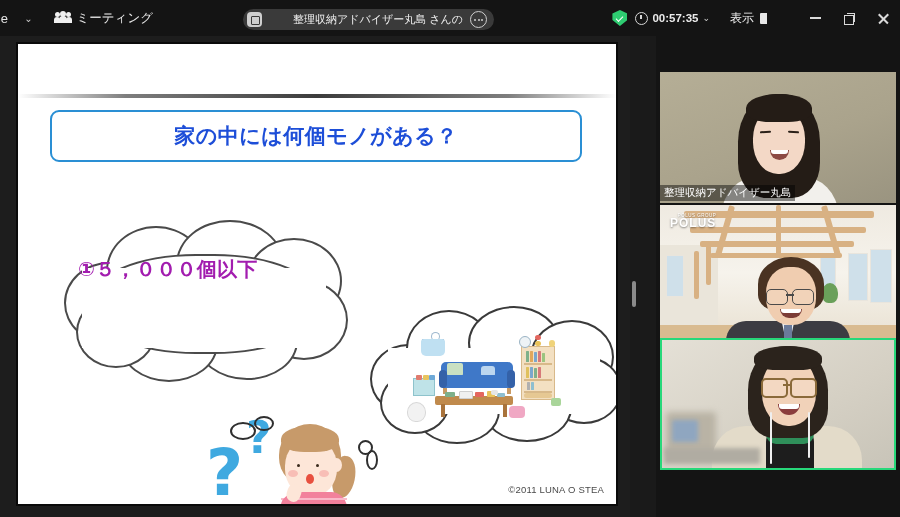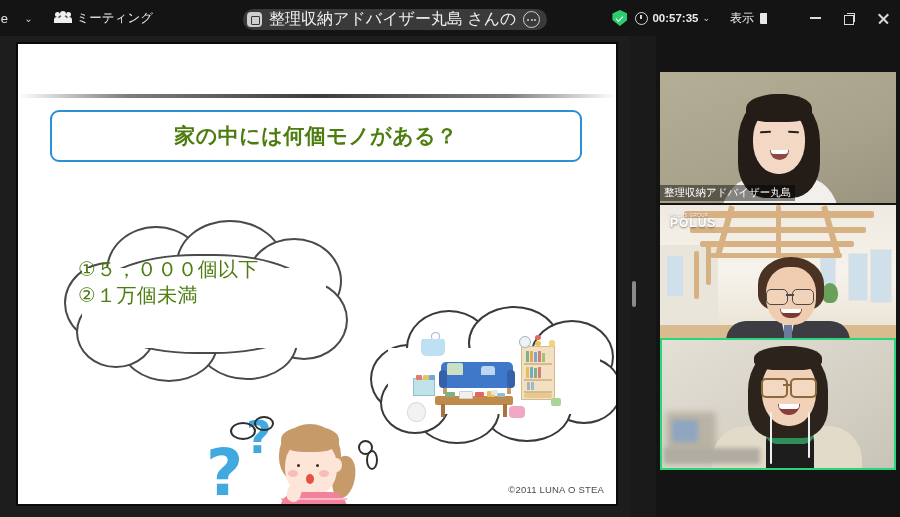--- a/index.html
+++ b/index.html
@@ -25,21 +25,21 @@
   .people-ico i.h3{width:5px;height:5px;left:11px;top:0px;}
   .people-ico i.b1{width:6px;height:6px;left:-1px;top:5px;border-radius:3px 3px 0 0;}
   .people-ico i.b2{width:8px;height:7px;left:4px;top:4px;border-radius:4px 4px 0 0;}
   .people-ico i.b3{width:6px;height:6px;left:11px;top:5px;border-radius:3px 3px 0 0;}
 
   .share-pill{position:absolute;left:243px;top:9px;height:21px;display:flex;align-items:center;
      gap:7px;background:#3a3a3a;border-radius:11px;padding:0 7px 0 4px;}
   .share-ico{width:15px;height:15px;border-radius:4px;background:#cfcfcf;position:relative;}
   .share-ico::after{content:"";position:absolute;left:4px;top:4px;width:7px;height:7px;
      border:1.5px solid #3a3a3a;border-radius:1px;}
-  .share-title{color:#f0f0f0;font-size:16px;white-space:nowrap;}
+  .share-title{color:#f0f0f0;font-size:11px;white-space:nowrap;margin-left:24px;}
   .dots-btn{width:15px;height:15px;border-radius:50%;border:1.2px solid #cfcfcf;
      display:flex;align-items:center;justify-content:center;gap:1.5px;}
   .dots-btn i{width:2px;height:2px;background:#cfcfcf;border-radius:50%;display:block;}
 
   .tb-right{position:absolute;right:0;top:0;height:36px;display:flex;align-items:center;}
   .shield{width:15px;height:16px;background:#2ecc71;position:relative;margin-right:8px;
      clip-path:polygon(50% 0,100% 22%,100% 62%,50% 100%,0 62%,0 22%);}
   .shield::after{content:"";position:absolute;left:3.5px;top:5.5px;width:6px;height:3px;
      border-left:1.6px solid #fff;border-bottom:1.6px solid #fff;transform:rotate(-45deg);}
   .timer-wrap{display:flex;align-items:center;gap:4px;margin-right:20px;}
@@ -69,29 +69,29 @@
   .slide{position:absolute;left:16px;top:6px;width:602px;height:464px;background:#ffffff;
          border:2px solid #0a0a0a;box-sizing:border-box;overflow:hidden;}
   .slide-title{position:absolute;left:0;top:8px;width:100%;text-align:center;
      font-size:22.5px;font-weight:bold;color:#121212;letter-spacing:.5px;
      font-family:"DejaVu Sans","Liberation Sans",sans-serif;}
   .title-rule{position:absolute;left:0;top:50px;width:100%;height:4px;
      background:linear-gradient(to right,#ffffff 0%,#7e7e7e 18%,#3c3c3c 50%,#7e7e7e 82%,#ffffff 100%);}
   .qbox{position:absolute;left:32px;top:66px;width:532px;height:52px;
      border:2.5px solid #2a8fd4;border-radius:9px;box-sizing:border-box;
      display:flex;align-items:center;justify-content:center;}
-  .qbox span{font-size:21px;font-weight:bold;color:#4d7c0f;letter-spacing:.5px;
+  .qbox span{font-size:21px;font-weight:bold;color:#1d4ed8;letter-spacing:.5px;
      font-family:Liberation Serif, serif;}
 
   
   .cloud-l{position:absolute;left:42px;top:176px;width:290px;height:160px;}
   .cloud-l .lobe{position:absolute;background:#fff;border:2.4px solid #4a4a4a;border-radius:50%;}
   .answers{position:absolute;left:60px;top:212px;width:250px;z-index:4;
      font-family:"DejaVu Sans","Liberation Sans",sans-serif;}
-  .answers div{font-size:20px;font-weight:normal;color:#4d7c0f;line-height:1.32;letter-spacing:.3px;}
+  .answers div{font-size:20px;font-weight:bold;color:#a21caf;line-height:1.32;letter-spacing:.3px;}
 
   
   .cloud-r{position:absolute;left:352px;top:262px;width:252px;height:138px;}
   .cloud-r .lobe{position:absolute;background:#fff;border:2.4px solid #3a3a3a;border-radius:50%;}
   .scene{position:absolute;left:395px;top:290px;width:170px;height:100px;z-index:5;}
 
   .sofa{position:absolute;left:28px;top:28px;width:72px;height:30px;}
   .sofa .back{position:absolute;left:0;top:0;width:72px;height:16px;background:#3f78c8;border-radius:5px 5px 2px 2px;}
   .sofa .seat{position:absolute;left:0;top:13px;width:72px;height:13px;background:#3f78c8;border-radius:3px;}
   .sofa .arm{position:absolute;top:8px;width:8px;height:18px;background:#3461a8;border-radius:4px;}
@@ -145,21 +145,21 @@
   .squig{position:absolute;border:2px solid #2f2f2f;border-radius:50%;}
 
   .copy{position:absolute;right:12px;bottom:9px;font-size:9.5px;color:#4a4a4a;
      font-family:"Liberation Sans",sans-serif;letter-spacing:.2px;}
 
   
   .divider{position:absolute;left:630px;top:36px;width:26px;height:481px;background:#1a1a1a;}
   .grip{position:absolute;left:632px;top:281px;width:4px;height:26px;background:#8a8a8a;border-radius:2px;}
 
   
-  .vpanel{position:absolute;left:656px;top:36px;width:244px;height:481px;background:#141414;}
+  .vpanel{position:absolute;left:656px;top:36px;width:244px;height:481px;background:#141414;text-align:right;}
   .tile{position:absolute;left:4px;width:236px;overflow:hidden;background:#000;}
   .t1{top:36px;height:131px;}
   .t2{top:169px;height:150px;}
   .t3{top:302px;height:132px;border:2.5px solid #27d87a;box-sizing:border-box;}
   .namechip{position:absolute;left:0;bottom:2px;padding:1px 4px;font-size:10.5px;color:#fff;
      background:rgba(0,0,0,.45);white-space:nowrap;}
 
   
   .bg1{position:absolute;inset:0;background:linear-gradient(160deg,#b5ae96 0%,#aaa38c 55%,#9a9480 100%);}
   .w1-hair{position:absolute;left:78px;top:22px;width:82px;height:104px;background:#241c16;border-radius:46% 46% 34% 34%;}
@@ -286,21 +286,20 @@
         <div class="lobe" style="left:186px;top:18px;width:92px;height:82px;"></div>
         <div class="lobe" style="left:200px;top:60px;width:84px;height:76px;"></div>
         <div class="lobe" style="left:136px;top:82px;width:98px;height:74px;"></div>
         <div class="lobe" style="left:60px;top:86px;width:94px;height:72px;"></div>
         <div class="lobe" style="left:16px;top:76px;width:76px;height:68px;"></div>
         <div class="lobe" style="left:30px;top:34px;width:226px;height:96px;border-radius:46%;"></div>
         <div style="position:absolute;left:22px;top:48px;width:244px;height:80px;background:#fff;"></div>
       </div>
       <div class="answers">
         <div>①５，０００個以下</div>
-        <div>②１万個未満</div>
       </div>
 
       <div class="cloud-r">
         <div class="lobe" style="left:0px;top:38px;width:72px;height:66px;"></div>
         <div class="lobe" style="left:36px;top:4px;width:82px;height:72px;"></div>
         <div class="lobe" style="left:98px;top:0px;width:88px;height:70px;"></div>
         <div class="lobe" style="left:160px;top:14px;width:80px;height:70px;"></div>
         <div class="lobe" style="left:176px;top:50px;width:72px;height:64px;"></div>
         <div class="lobe" style="left:112px;top:68px;width:86px;height:64px;"></div>
         <div class="lobe" style="left:44px;top:72px;width:82px;height:62px;"></div>

